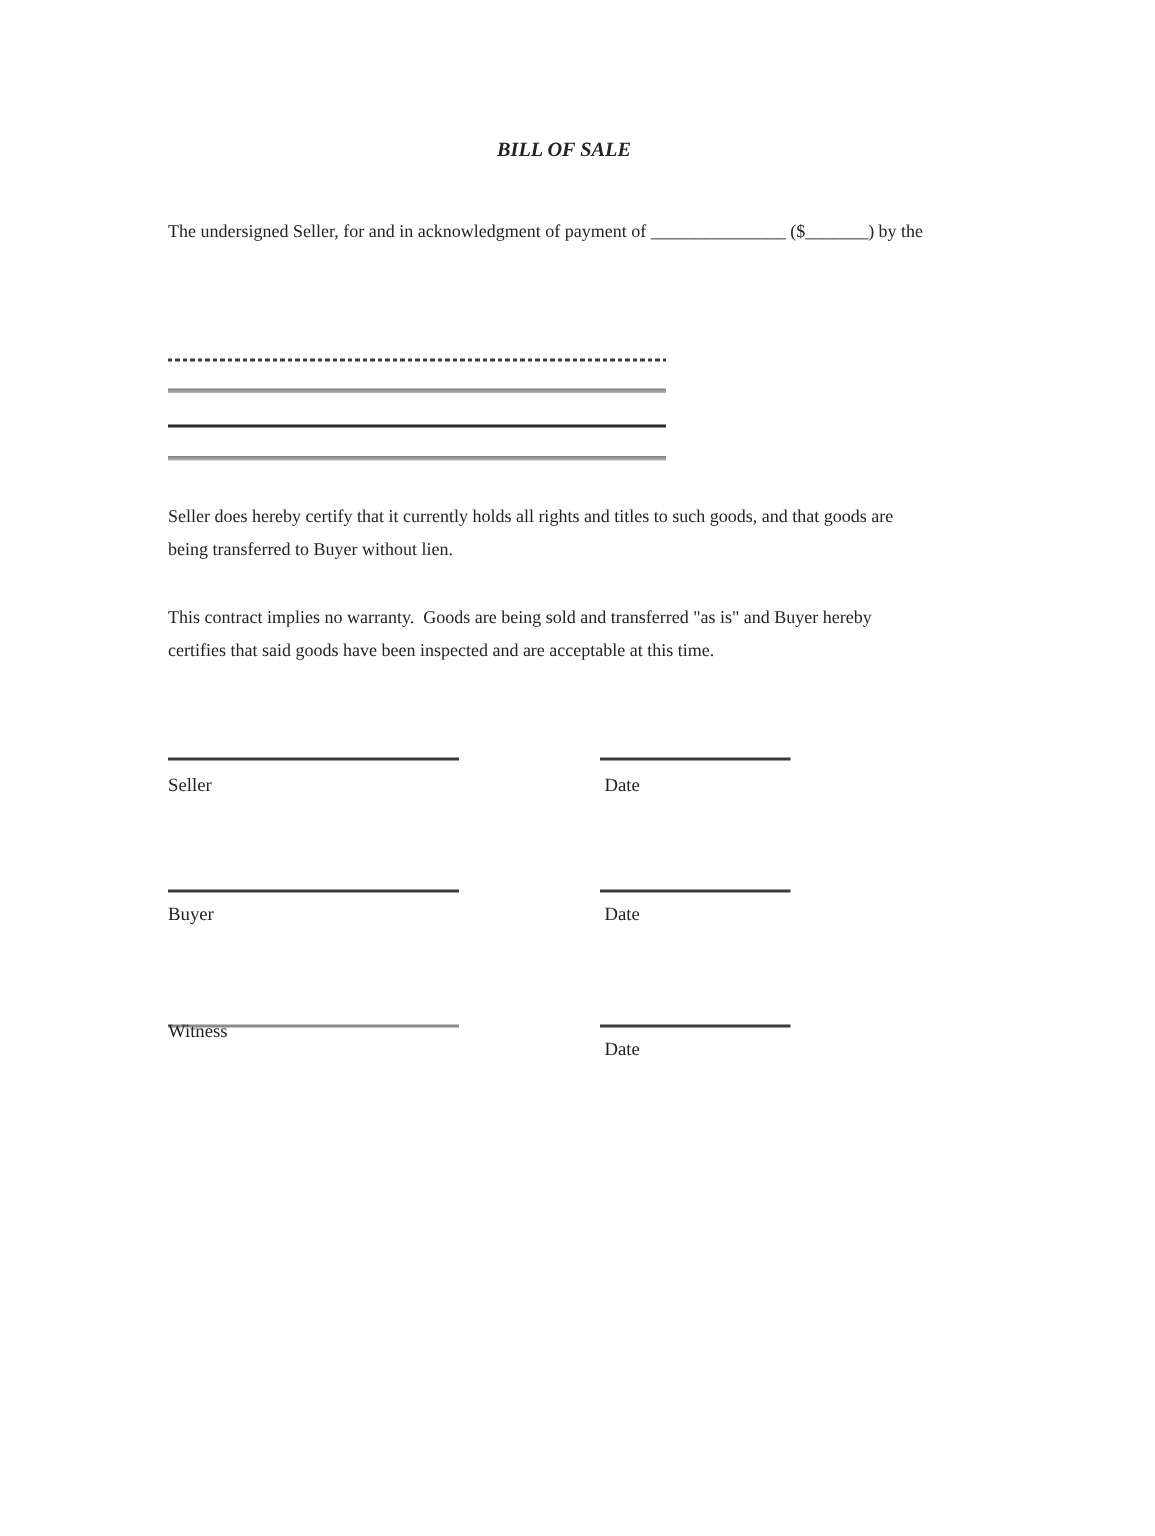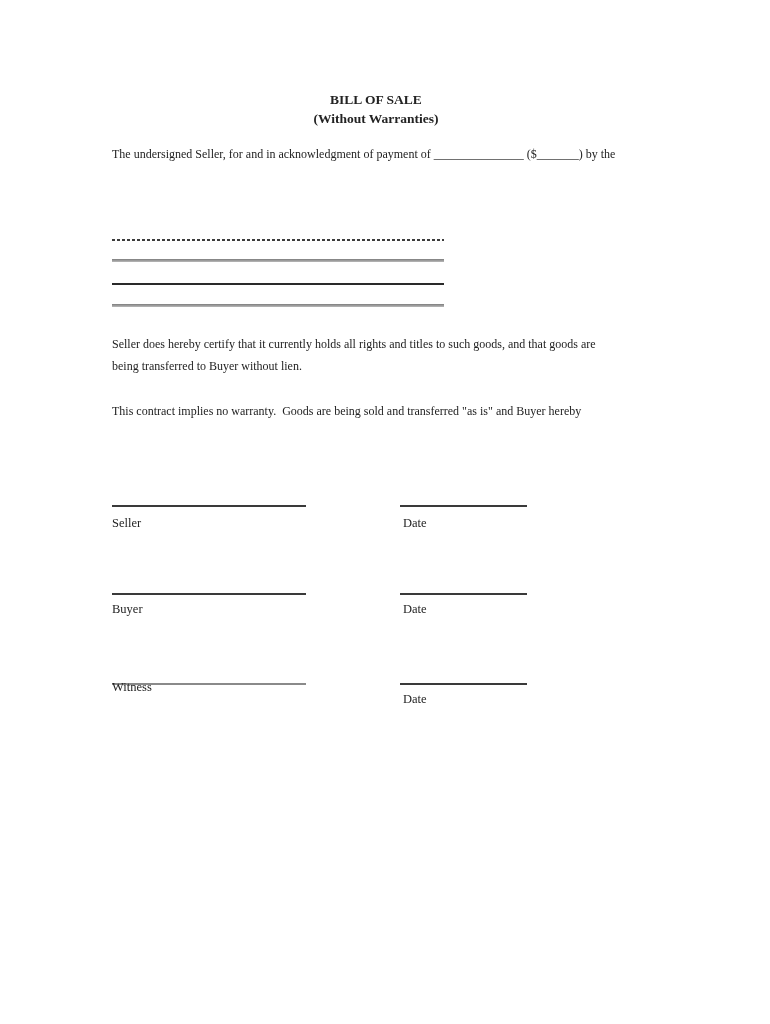--- a/index.html
+++ b/index.html
@@ -13,51 +13,51 @@
     overflow: hidden;
   }
   .tl {                      
     position: absolute;
     left: 112px;
     line-height: 22px;
     font-size: 12px;
     white-space: pre;
     color: #232323;
   }
-  .title { font-weight: bold; font-size: 13.5px; width: 528px; text-align: center; }
+  .title { font-weight: bold; font-size: 13.5px; width: 528px; text-align: center; font-style: italic; }
   .label { font-size: 12.5px; text-align: right; }
   .rule { position: absolute; }
   .rule-dashed {
     height: 2px;
     background: repeating-linear-gradient(90deg, #3c3c3c 0 3px, transparent 3px 5px);
   }
   .rule-gray  { height: 3px; background: linear-gradient(180deg, #7d7d7d, #b9b9b9); }
   .rule-black { height: 2px; background: #2a2a2a; }
   .sig-line   { height: 2px; background: #3a3a3a; }
   .sig-line-light { height: 2px; background: #8a8a8a; }
 </style>
 </head>
 <body>
 
 <div class="page">
 
   <div class="tl title" style="top:89px">BILL OF SALE</div>
-  <div class="tl title" style="top:108px">(Without Warranties)</div>
 
   <div class="tl" style="top:143px">The undersigned Seller, for and in acknowledgment of payment of _______________ ($_______) by the</div>
 
   <div class="rule rule-dashed" style="top:239px; left:112px; width:332px"></div>
   <div class="rule rule-gray" style="top:259px; left:112px; width:332px"></div>
   <div class="rule rule-black" style="top:283px; left:112px; width:332px"></div>
   <div class="rule rule-gray" style="top:304px; left:112px; width:332px"></div>
 
   <div class="tl" style="top:333px">Seller does hereby certify that it currently holds all rights and titles to such goods, and that goods are</div>
   <div class="tl" style="top:400px">This contract implies no warranty.  Goods are being sold and transferred "as is" and Buyer hereby</div>
 
   <div class="tl" style="top:355px">being transferred to Buyer without lien.</div>
+  <div class="tl" style="top:422px">certifies that said goods have been inspected and are acceptable at this time.</div>
 
   <div class="rule sig-line" style="top:505px; left:112px; width:194px"></div>
   <div class="rule sig-line" style="top:505px; left:400px; width:127px"></div>
   <div class="tl label" style="top:512px">Seller</div>
   <div class="tl label" style="top:512px; left:403px">Date</div>
 
   <div class="rule sig-line" style="top:593px; left:112px; width:194px"></div>
   <div class="rule sig-line" style="top:593px; left:400px; width:127px"></div>
   <div class="tl label" style="top:598px">Buyer</div>
   <div class="tl label" style="top:598px; left:403px">Date</div>

